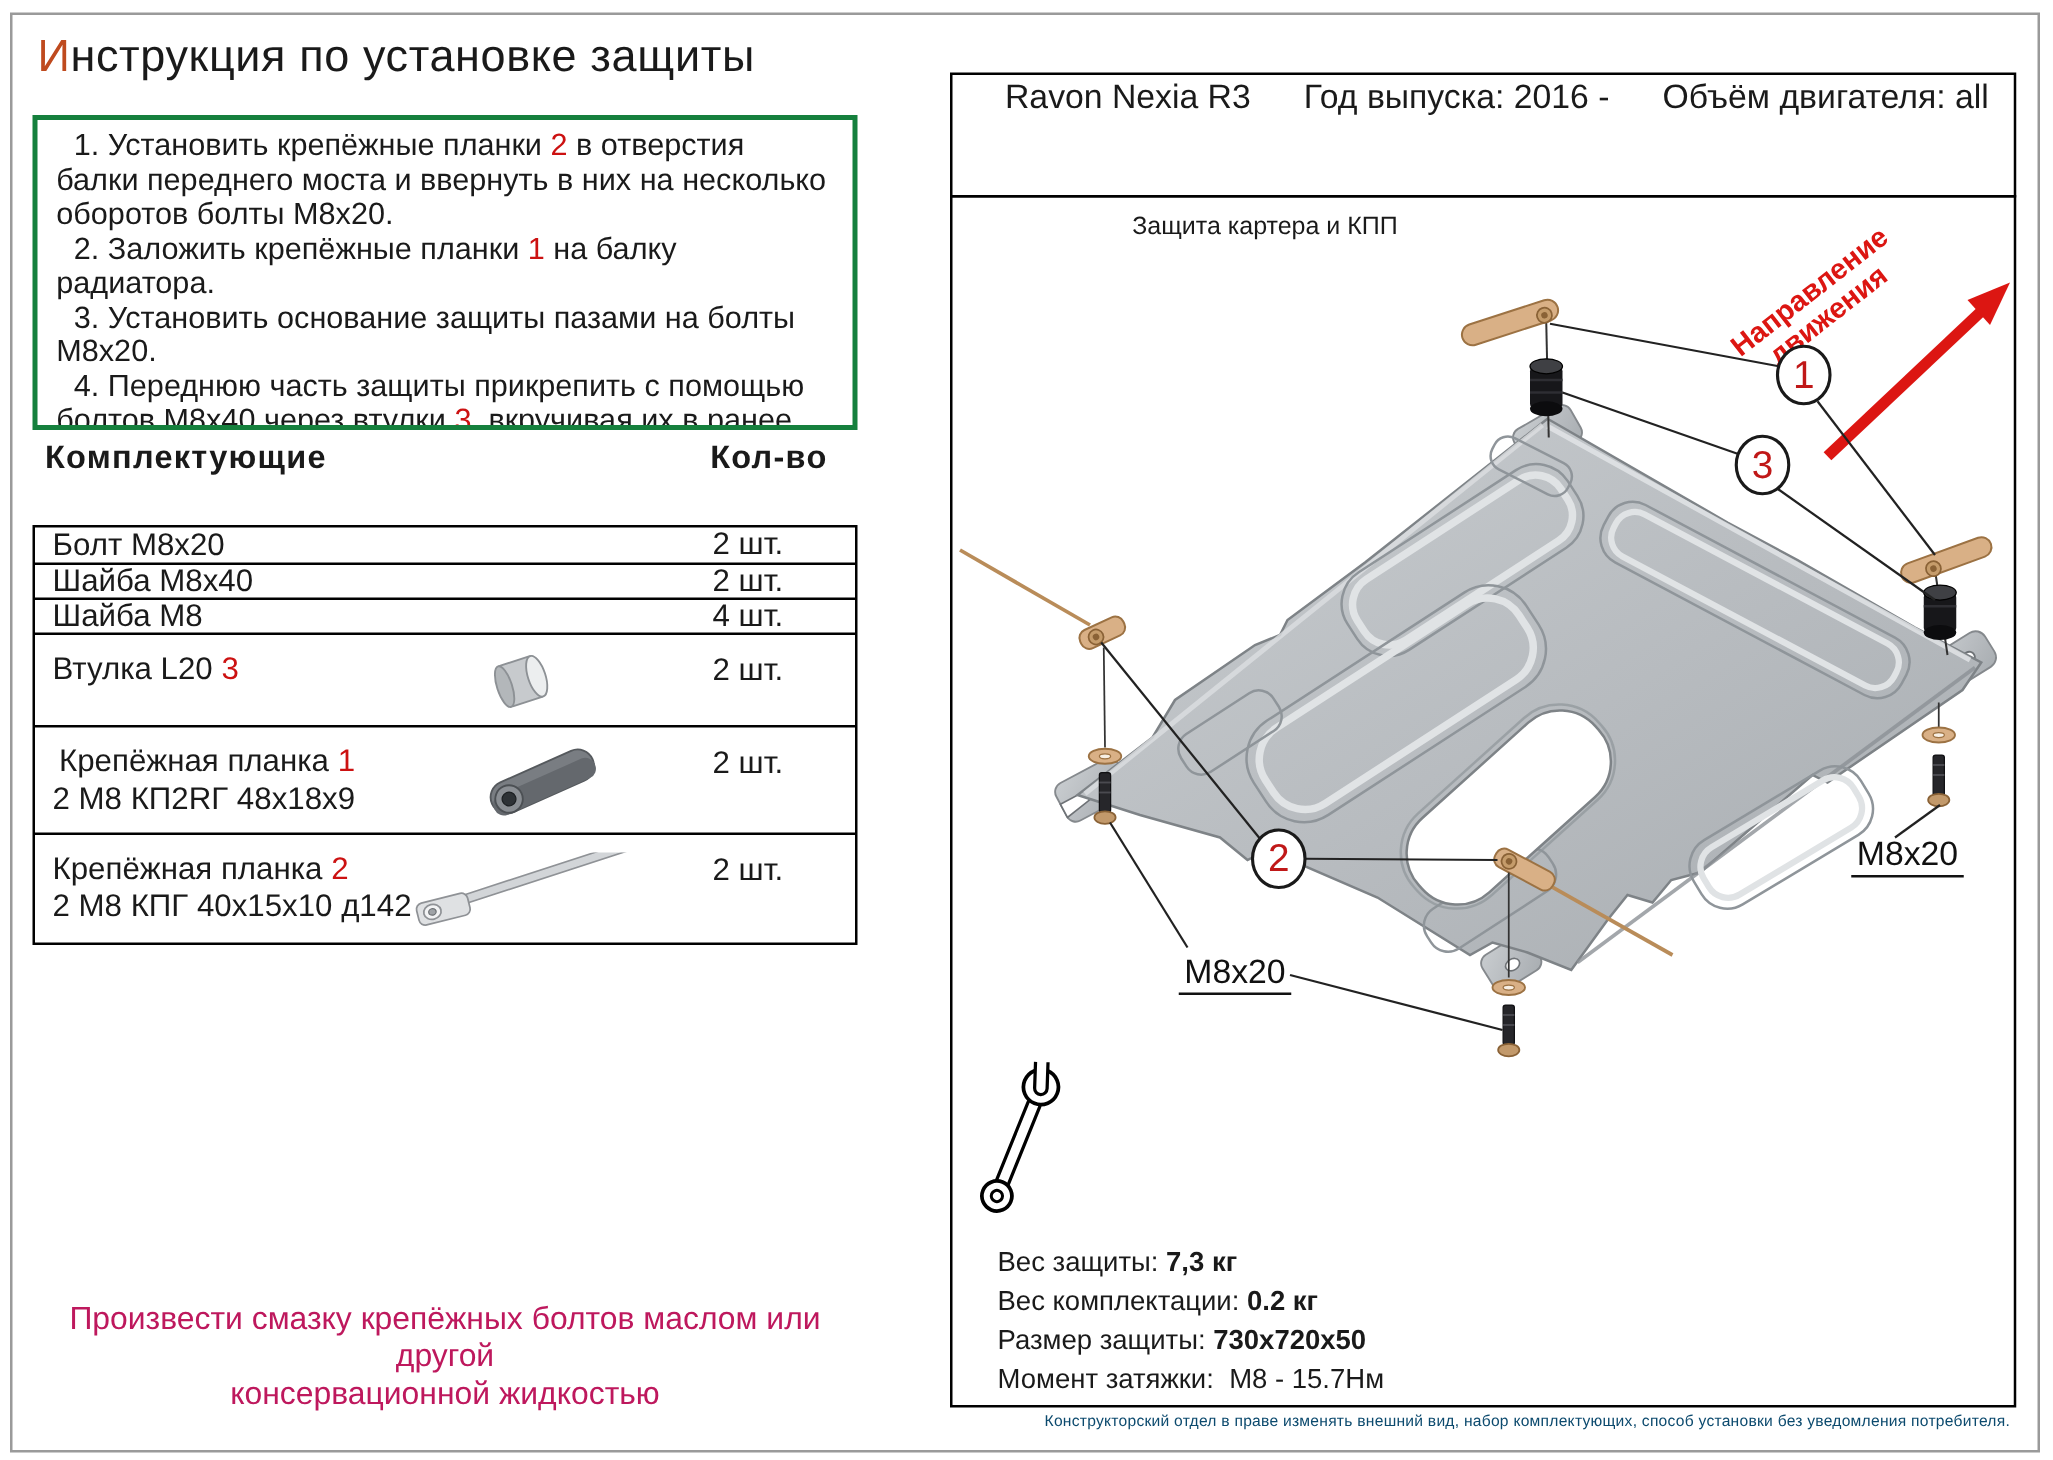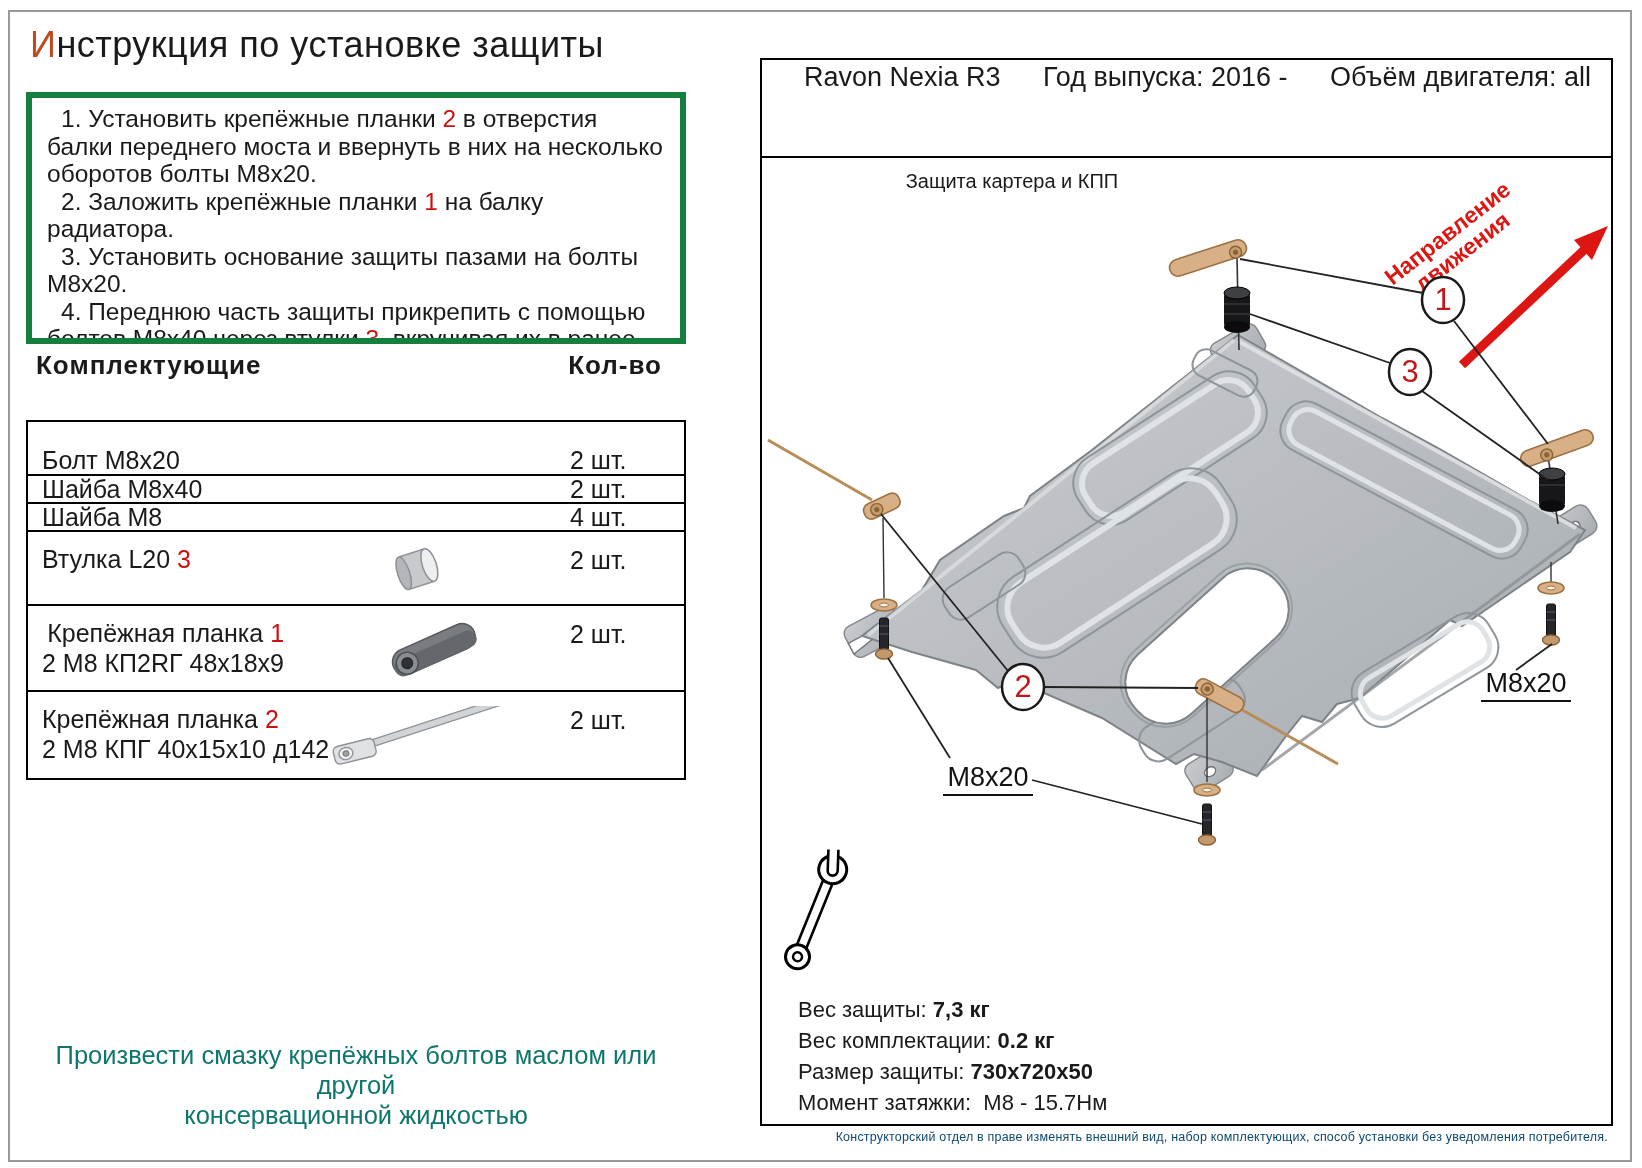--- a/index.html
+++ b/index.html
@@ -6,39 +6,39 @@
   body{width:1642px;height:1168px;position:relative;overflow:hidden;
        font-family:"Liberation Sans","DejaVu Sans",sans-serif;color:#1a1a1a;}
   .page-border{position:absolute;left:8px;top:10px;width:1620px;height:1148px;
        border:2px solid #9a9a9a;pointer-events:none;}
   .ref{color:#cc1111;}
   
   .doc-title{position:absolute;left:30px;top:24px;font-size:36px;font-weight:400;
        letter-spacing:.5px;white-space:nowrap;}
   .doc-title .first{color:#bf4a1e;}
   .instructions{position:absolute;left:26px;top:92px;width:660px;height:252px;
-       border:6px solid #15803d;box-sizing:border-box;padding:7px 15px 0 15px;
+       border:4px solid #15803d;box-sizing:border-box;padding:7px 15px 0 15px;
        font-size:24.5px;line-height:27.5px;overflow:hidden;}
   .instructions p{margin:0;text-indent:14px;}
   .comp-header{position:absolute;left:26px;top:350px;width:660px;display:flex;
        justify-content:space-between;align-items:baseline;box-sizing:border-box;
        padding:0 24px 0 10px;font-size:26px;font-weight:700;letter-spacing:1px;}
   .comp-table{position:absolute;left:26px;top:420px;width:660px;
        border:2px solid #000;box-sizing:border-box;}
   .comp-row{position:relative;border-top:2px solid #000;box-sizing:border-box;
        font-size:25px;}
-  .comp-row:first-child{border-top:none;margin-top:24px;}
+  .comp-row:first-child{border-top:none;}
   .comp-name{position:absolute;left:14px;top:50%;transform:translateY(-50%);line-height:30px;}
   .comp-row.tall .comp-name{top:12px;transform:none;}
   .comp-qty{position:absolute;left:542px;top:50%;transform:translateY(-50%);}
   .comp-row.tall .comp-qty{top:14px;transform:none;}
   .comp-sub{font-size:25px;}
   .comp-icon{position:absolute;}
   .note{position:absolute;left:26px;top:1040px;width:660px;text-align:center;
-       color:#0f766e;font-size:25.5px;line-height:30px;}
+       color:#be185d;font-size:25.5px;line-height:30px;}
   
   .hdr-box{position:absolute;left:760px;top:58px;width:853px;height:100px;
        border:2px solid #000;box-sizing:border-box;}
   .part-no{text-align:center;font-size:43px;font-weight:700;margin-top:2px;letter-spacing:1px;}
   .hdr-row{display:flex;justify-content:space-between;font-size:27px;margin-top:2px;
        padding:0 20px 0 42px;}
   .draw-box{position:absolute;left:760px;top:156px;width:853px;height:970px;
        border:2px solid #000;box-sizing:border-box;}
   .draw-title{position:absolute;left:0;top:12px;width:500px;text-align:center;
        font-size:20px;}

